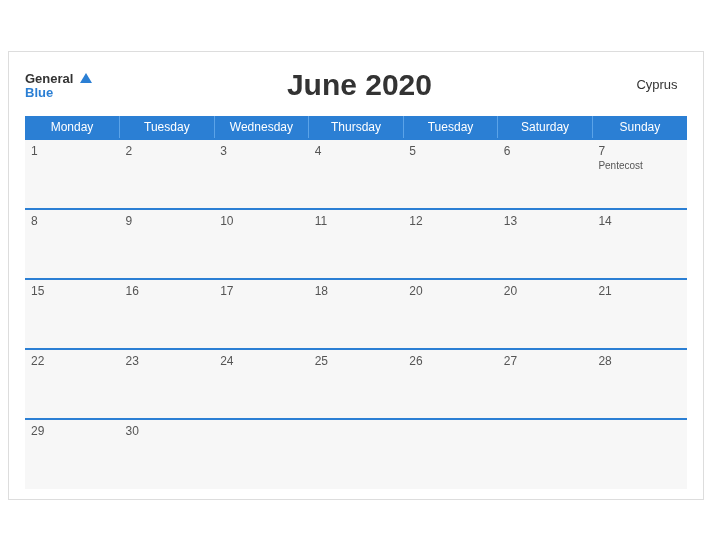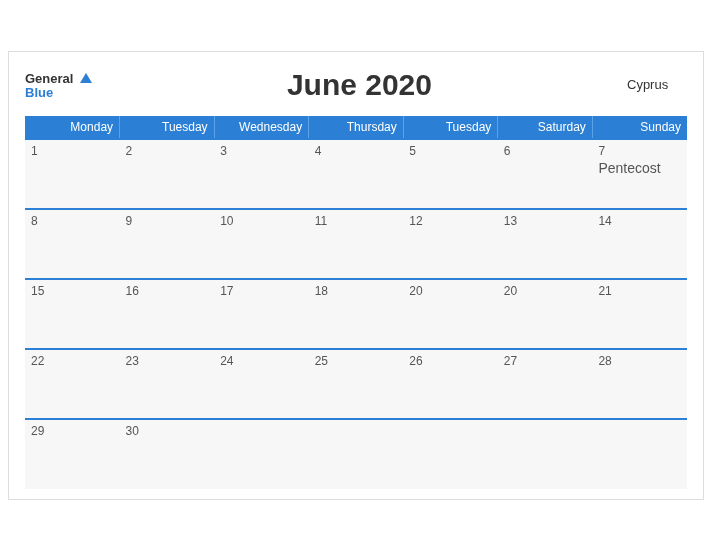--- a/index.html
+++ b/index.html
@@ -53,34 +53,34 @@
     .calendar-title {
       font-size: 30px;
       font-weight: bold;
       color: #333;
       text-align: center;
       flex: 1;
     }
     .country-label {
       font-size: 13px;
       color: #333;
-      text-align: left;
+      text-align: center;
       min-width: 60px;
     }
     .calendar-grid {
       width: 100%;
       border-collapse: collapse;
     }
     .calendar-grid thead tr th {
       background-color: #2b7fd4;
       color: #fff;
       font-size: 12px;
       font-weight: normal;
       padding: 4px 6px;
-      text-align: right;
+      text-align: center;
       border-right: 1px solid #5ba3e8;
     }
     .calendar-grid thead tr th:last-child {
       border-right: none;
       margin-left: 12px;
     }
     .calendar-grid tbody tr {
       border-top: 2px solid #2b7fd4;
     }
     .calendar-grid tbody tr td {
@@ -92,21 +92,21 @@
       color: #555;
       background: #f7f7f7;
       border-right: none;
     }
     .day-number {
       font-size: 12px;
       color: #555;
       display: block;
     }
     .holiday-label {
-      font-size: 14px;
+      font-size: 10px;
       color: #555;
       display: block;
       margin-top: 2px;
     }
     .empty-cell {
       background: #fff;
     }
   </style>
 </head>
 <body>

